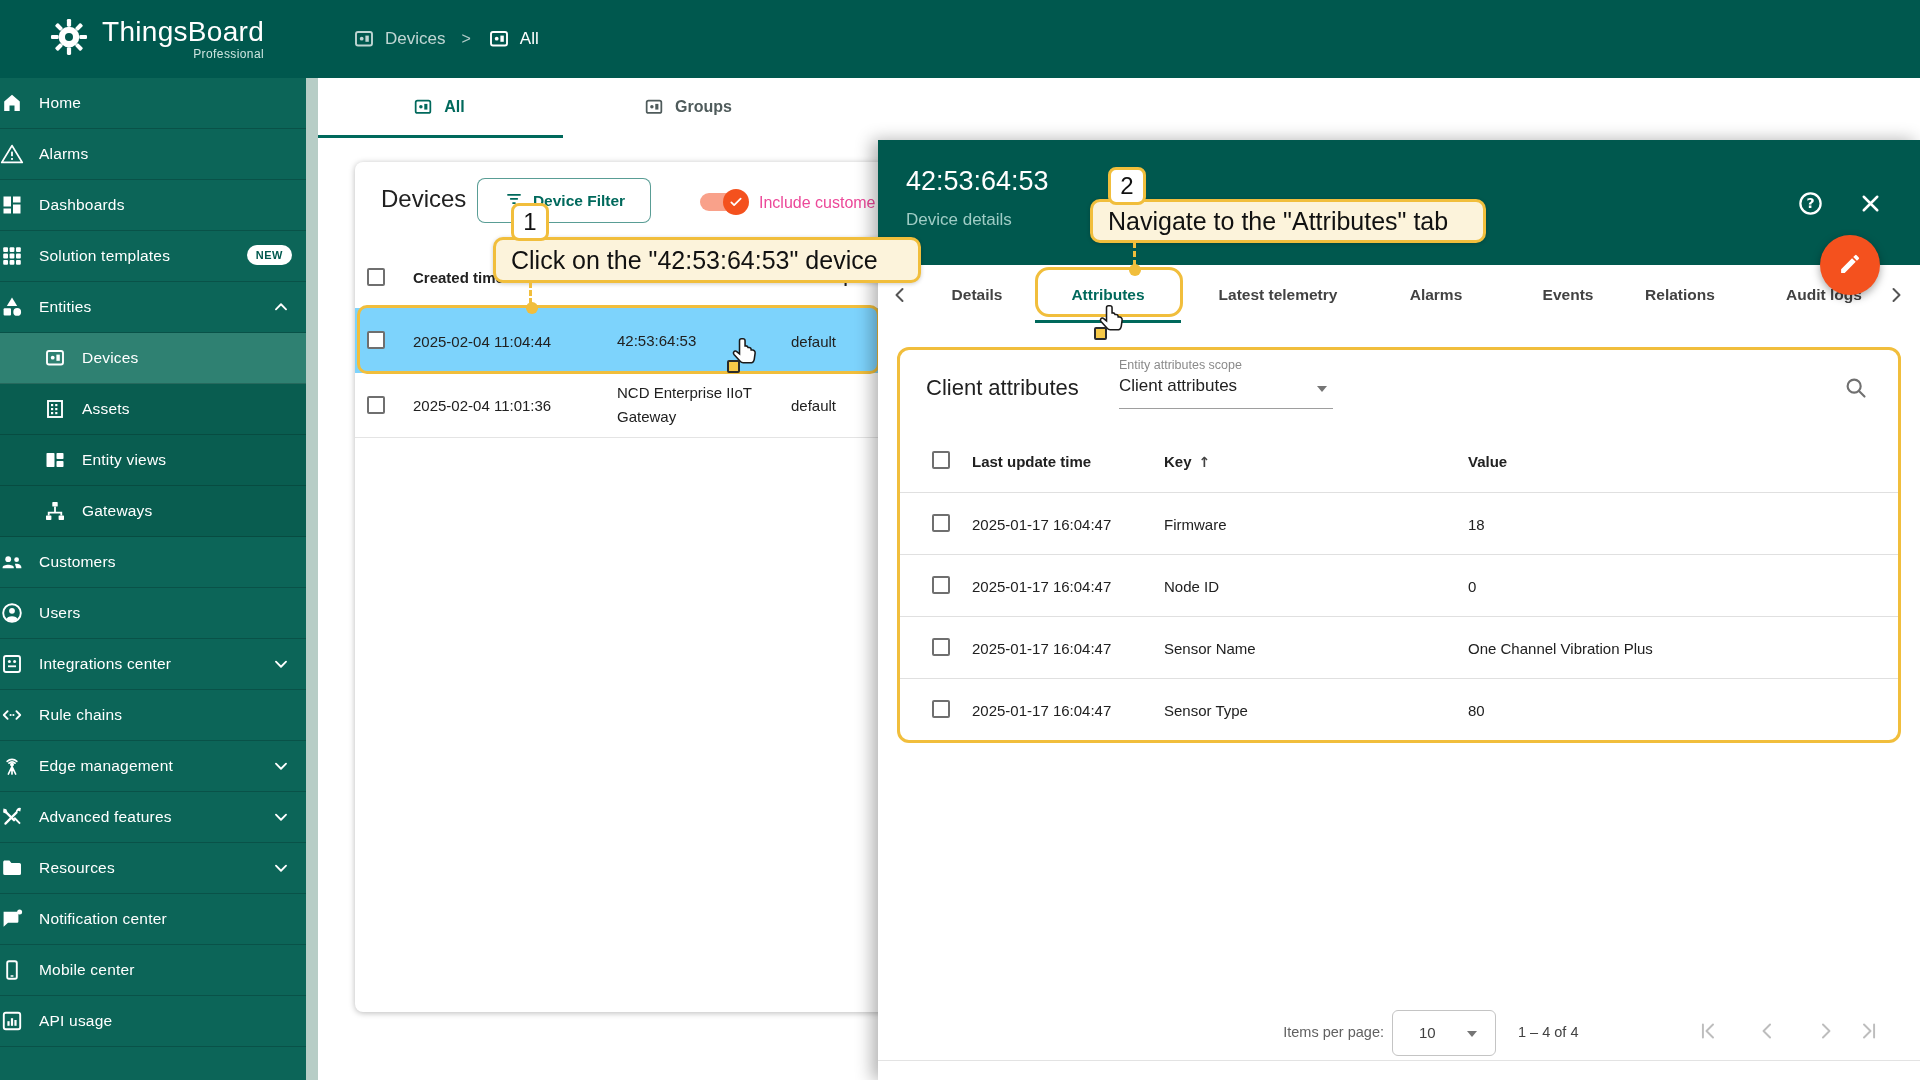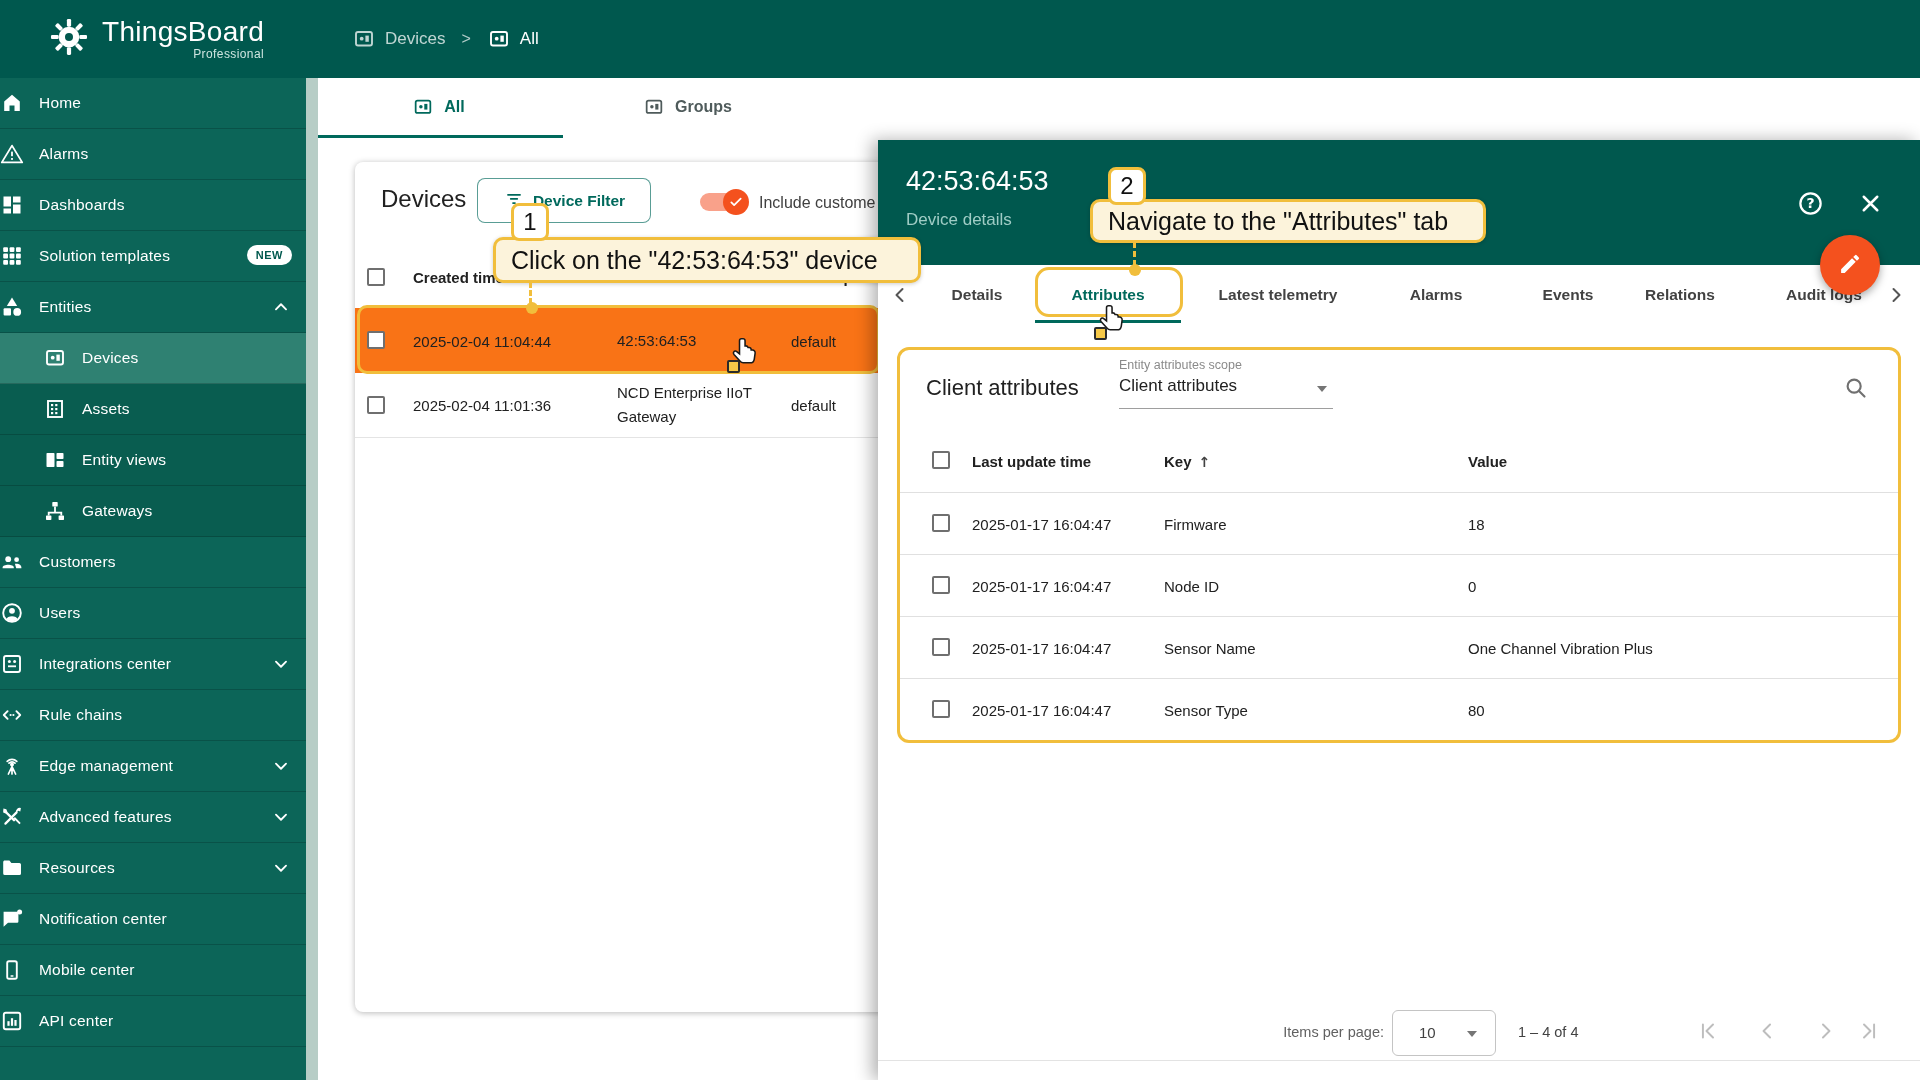--- a/index.html
+++ b/index.html
@@ -40,33 +40,33 @@
   .mtab1 { left: -4px; width: 249px; }
   .mtab2 { left: 245px; width: 249px; }
 
   .devices-card { position: absolute; left: 37px; top: 84px; width: 900px; height: 850px; background: #fff; border-radius: 8px; box-shadow: 0 1px 6px rgba(0,0,0,.28); }
   .dc-title { position: absolute; left: 26px; top: 23px; font-size: 24px; font-weight: 500; color: #212121; }
   .filter-btn { position: absolute; left: 122px; top: 16px; width: 174px; height: 45px; border: 1.5px solid rgba(0,105,92,.65); border-radius: 8px; background: #fff; color: #00695C; font-size: 15.5px; font-weight: 600; display: flex; align-items: center; justify-content: center; gap: 8px; cursor: pointer; font-family: "Liberation Sans", sans-serif; }
   .filter-btn svg { width: 22px; height: 22px; }
   .toggle { position: absolute; left: 345px; top: 31px; width: 46px; height: 18px; border-radius: 9px; background: #F9A18A; cursor: pointer; }
   .toggle .thumb { position: absolute; right: -3px; top: -4px; width: 26px; height: 26px; border-radius: 50%; background: #F4511E; display: flex; align-items: center; justify-content: center; }
   .toggle .thumb svg { width: 16px; height: 16px; }
-  .toggle-label { position: absolute; left: 404px; top: 32px; font-size: 16px; color: #404040; white-space: nowrap; }
+  .toggle-label { position: absolute; left: 404px; top: 32px; font-size: 16px; color: #ec4899; white-space: nowrap; }
   .cb { width: 18px; height: 18px; border: 2px solid #6f6f6f; border-radius: 2px; background: #fff; cursor: pointer; flex: none; }
   .dtable-head { position: absolute; left: 0; top: 84px; width: 100%; height: 62px; }
   .dtable-head .cb { position: absolute; left: 12px; top: 22px; }
   .dcol { position: absolute; top: 50%; transform: translateY(-50%); font-size: 15px; color: #212121; }
   .dtable-head .dcol { font-weight: 700; }
   .dcol-time { left: 58px; }
   .dcol-name { left: 262px; width: 150px; line-height: 24px; }
   .dcol-prof { left: 436px; }
   .sort-arrow { font-family: "DejaVu Sans","Liberation Sans",sans-serif; font-size: 14px; color: #757575; margin-left: 8px; font-weight: 400; }
   .drow { position: absolute; left: 0; width: 100%; height: 65px; border-bottom: 1px solid #e4e4e4; cursor: pointer; }
   .drow .cb { position: absolute; left: 12px; top: 23px; }
-  .drow.hl { background: #f97316; border-bottom: none; }
+  .drow.hl { background: #7dd3fc; border-bottom: none; }
 
   .hl-row { position: absolute; left: 357px; top: 305px; width: 523px; height: 69px; border: 3px solid #F1BE3C; border-radius: 10px; z-index: 6; }
 
   
   .panel { position: absolute; left: 878px; top: 140px; width: 1042px; height: 940px; background: #fff; box-shadow: -6px 0 16px rgba(0,0,0,.3); z-index: 20; }
   .phead { position: absolute; left: 0; top: 0; width: 100%; height: 125px; background: #00584E; }
   .ptitle { position: absolute; left: 28px; top: 26px; color: #fff; font-size: 27px; font-weight: 500; }
   .psub { position: absolute; left: 28px; top: 70px; color: #9fccc5; font-size: 17px; }
   .phelp { position: absolute; left: 919px; top: 50px; width: 27px; height: 27px; color: #fff; cursor: pointer; }
   .phelp svg, .pclose svg { width: 27px; height: 27px; }
@@ -417,21 +417,21 @@
         <span class="icn" style="width: 24px; height: 24px; display: inline-flex;">
           <svg viewBox="0 0 24 24" xmlns="http://www.w3.org/2000/svg">
             <rect x="3.8" y="3.8" width="16.4" height="16.4" rx="2" fill="none" stroke="currentColor" stroke-width="1.9"></rect>
             <g fill="currentColor">
               <rect x="7.4" y="12.2" width="2.2" height="4.6"></rect>
               <rect x="10.9" y="9.2" width="2.2" height="7.6"></rect>
               <rect x="14.4" y="11" width="2.2" height="5.8"></rect>
             </g>
           </svg>
         </span>
-        <span class="side-label">API center</span>
+        <span class="side-label">API usage</span>
       </div>
     </aside>
   <div class="side-scroll"></div>
 
   <main class="main">
     <div id="main-tabs">
         <div class="mtab mtab1 active">
           <span class="icn" style="width: 22px; height: 22px; display: inline-flex;">
             <svg viewBox="0 0 24 24" xmlns="http://www.w3.org/2000/svg">
               <rect x="4" y="5" width="16" height="13.5" rx="2" fill="none" stroke="currentColor" stroke-width="1.9"></rect>

